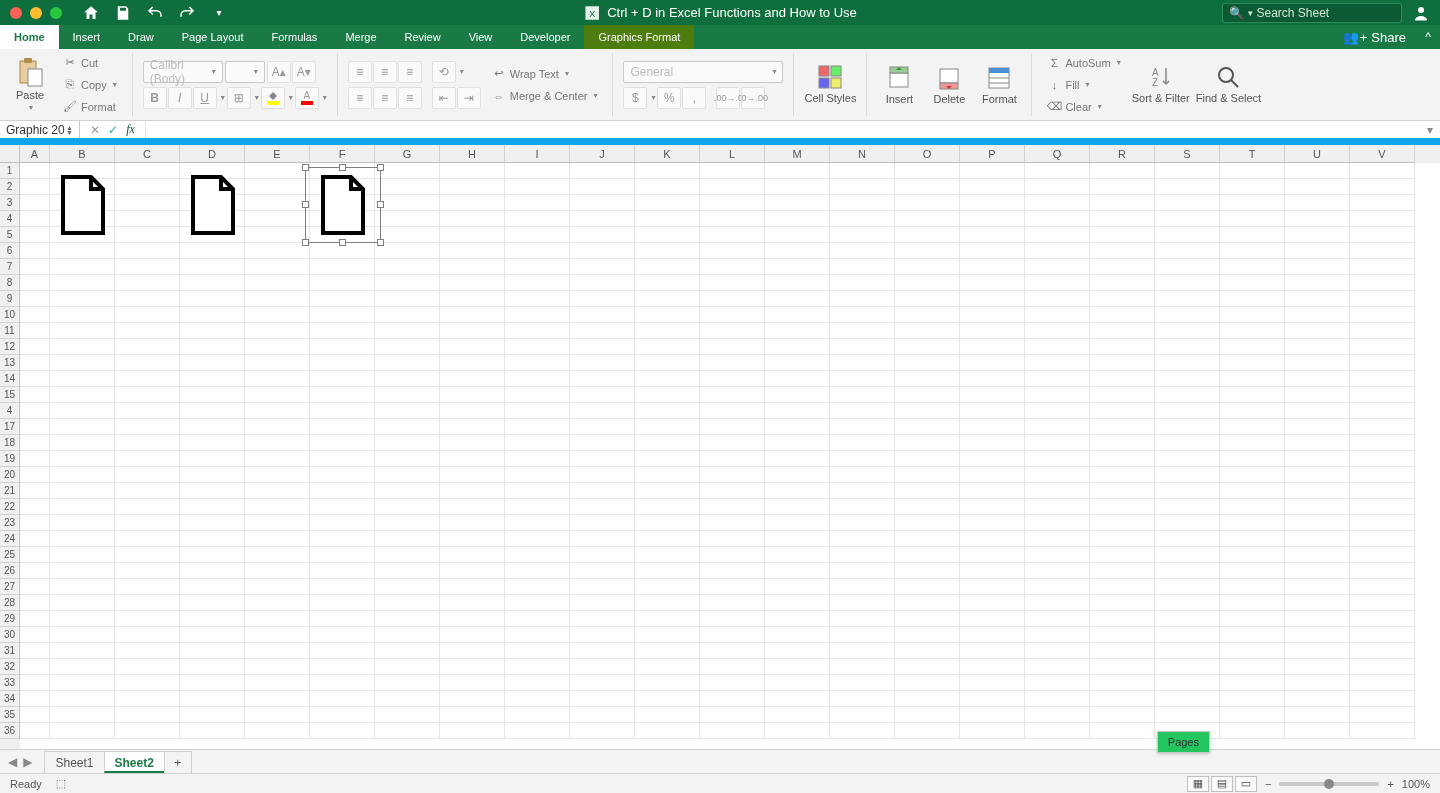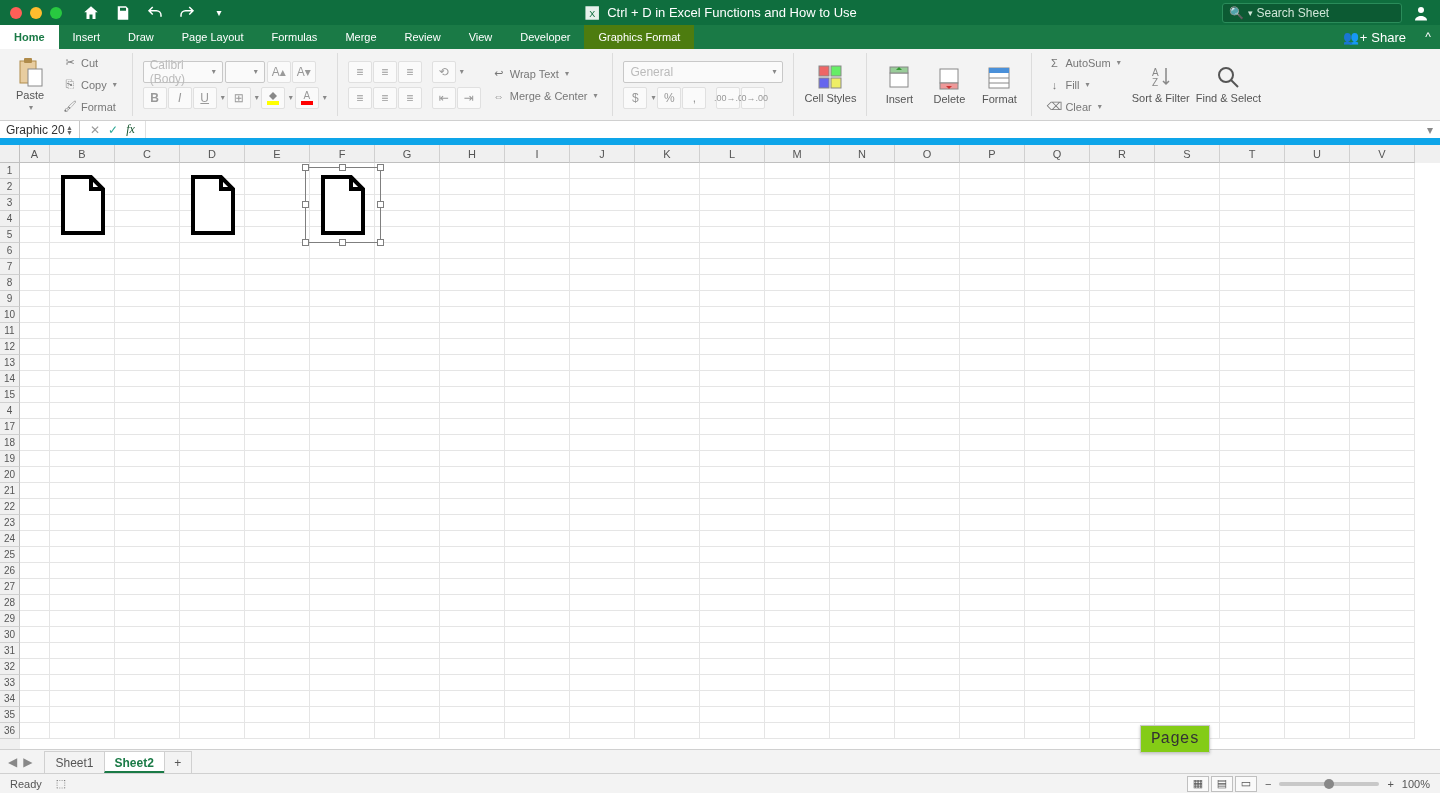--- a/index.html
+++ b/index.html
@@ -73,21 +73,21 @@
 .h-t{left:50%;top:-4px;margin-left:-4px;} .h-b{left:50%;bottom:-4px;margin-left:-4px;}
 .h-l{left:-4px;top:50%;margin-top:-4px;} .h-r{right:-4px;top:50%;margin-top:-4px;}
 
 
 .sheet-bar { height: 24px; background: #f3f3f3; border-top: 1px solid #d0d0d0; display: flex; align-items: center; padding: 0 8px; position: relative; }
 .sheet-nav { display: flex; gap: 6px; color: #888; }
 .sheet-tabs { display: flex; margin-left: 12px; }
 .stab { padding: 0 10px; height: 22px; line-height: 22px; font-size: 12px; color: #555; border: 1px solid #d0d0d0; border-bottom: none; background: #f3f3f3; margin-right: -1px; }
 .stab.active { background: #fff; color: #1a7a46; font-weight: 600; border-bottom: 2px solid #1a7a46; }
 .stab.add { width: 28px; text-align: center; padding: 0; }
-.pages-tip { position: absolute; right: 230px; bottom: 20px; background: #84cc16; border: 1px solid #c8c8c8; padding: 4px 10px; font-size: 16px; box-shadow: 0 1px 3px rgba(0,0,0,.2); font-family: Liberation Mono, monospace; }
+.pages-tip { position: absolute; right: 230px; bottom: 20px; background: #22c55e; border: 1px solid #c8c8c8; padding: 4px 10px; font-size: 11px; box-shadow: 0 1px 3px rgba(0,0,0,.2); }
 
 
 .status-bar { height: 20px; background: #f3f3f3; border-top: 1px solid #d0d0d0; display: flex; align-items: center; padding: 0 10px; font-size: 11px; color: #555; gap: 14px; }
 .status-right { margin-left: auto; display: flex; align-items: center; gap: 8px; }
 .view-btns { display: flex; gap: 2px; }
 .vb { width: 22px; height: 16px; border: 1px solid #c0c0c0; background: #fafafa; display: flex; align-items: center; justify-content: center; }
 .zoom-slider { width: 100px; height: 4px; background: #c8c8c8; position: relative; border-radius: 2px; }
 .zoom-thumb { position: absolute; width: 10px; height: 10px; background: #888; border-radius: 50%; top: -3px; left: 45px; }
 
 svg { display: block; }

